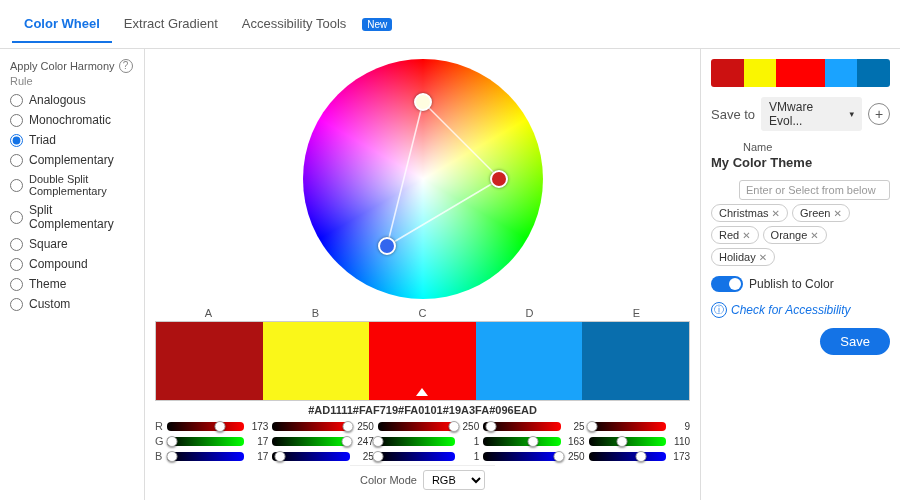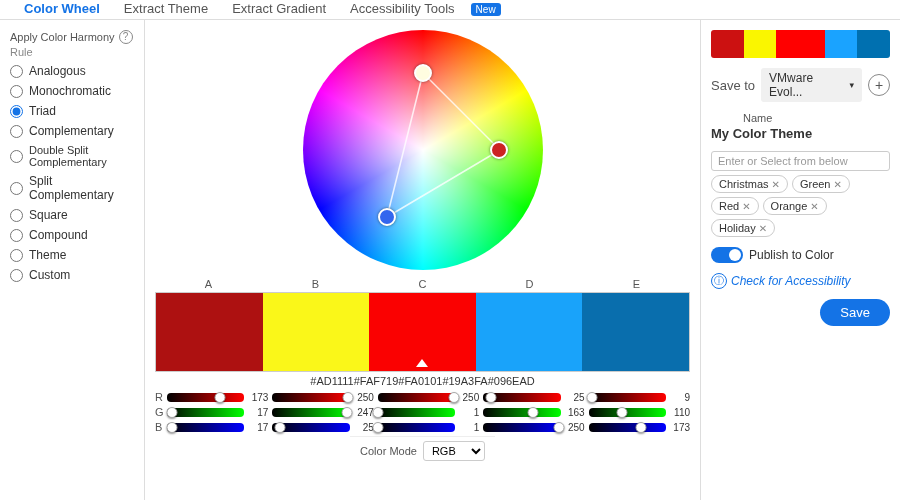--- a/index.html
+++ b/index.html
@@ -1,18 +1,18 @@
 <!DOCTYPE html>
 <html><head>
   <meta charset="utf-8">
   <style>
     * { box-sizing: border-box; margin: 0; padding: 0; }
     body { font-family: Arial, sans-serif; font-size: 12px; background: #f5f5f5; width: 900px; height: 500px; overflow: hidden; display: flex; flex-direction: column; }
 
-    .top-bar { display: flex; align-items: center; background: #fff; border-bottom: 1px solid #ddd; padding: 0 12px; height: 20px; flex-shrink: 0; }
+    .top-bar { display: flex; align-items: center; background: #fff; border-bottom: 1px solid #ddd; padding: 0 12px; height: 49px; flex-shrink: 0; }
     .tab { padding: 10px 12px; cursor: pointer; color: #555; font-size: 13px; border-bottom: 2px solid transparent; }
     .tab.active { color: #1473e6; border-bottom: 2px solid #1473e6; font-weight: bold; }
     .new-badge { background: #1473e6; color: #fff; font-size: 10px; padding: 1px 5px; border-radius: 3px; margin-left: 4px; }
 
     .main { display: flex; flex: 1; overflow: hidden; }
 
     
     .left-panel { width: 145px; background: #fff; border-right: 1px solid #ddd; padding: 10px 10px; flex-shrink: 0; overflow-y: auto; }
     .harmony-label { font-size: 11px; color: #555; display: flex; align-items: center; gap: 4px; margin-bottom: 8px; }
     .harmony-label .info-icon { display: inline-block; width: 14px; height: 14px; border: 1px solid #888; border-radius: 50%; text-align: center; line-height: 12px; font-size: 10px; color: #888; cursor: pointer; }
@@ -66,21 +66,21 @@
 
     
     .swatches-area { width: 100%; padding: 0 10px; margin-top: 8px; }
     .swatch-labels { display: flex; }
     .swatch-col { flex: 1; text-align: center; font-size: 11px; color: #555; }
     .swatches-row { display: flex; height: 80px; margin-top: 2px; border: 1px solid #ccc; }
     .swatch { flex: 1; position: relative; }
     .swatch-active-marker { position: absolute; bottom: 4px; left: 50%; transform: translateX(-50%); width: 0; height: 0; border-left: 6px solid transparent; border-right: 6px solid transparent; border-bottom: 8px solid white; }
 
     .hex-row { display: flex; margin-top: 4px; }
-    .hex-col { flex: 1; text-align: right; font-size: 11px; color: #333; font-weight: normal; }
+    .hex-col { flex: 1; text-align: right; font-size: 11px; color: #333; font-weight: bold; }
 
     .color-mode-row { display: flex; align-items: center; padding: 4px 10px; background: #fff; border-top: 1px solid #eee; }
     .color-mode-label { font-size: 11px; color: #555; margin-right: 6px; }
     .color-mode-select { font-size: 11px; border: 1px solid #ccc; border-radius: 3px; padding: 2px 4px; background: #fff; cursor: pointer; }
 
     
     .right-panel { width: 200px; background: #fff; border-left: 1px solid #ddd; padding: 10px; flex-shrink: 0; display: flex; flex-direction: column; gap: 10px; }
 
     .color-preview-bar { display: flex; height: 28px; border-radius: 3px; overflow: hidden; }
     .preview-swatch { flex: 1; }
@@ -88,42 +88,41 @@
     .save-to-row { display: flex; align-items: center; gap: 6px; }
     .save-to-label { font-size: 13px; color: #555; }
     .save-to-dropdown { display: flex; align-items: center; background: #f0f0f0; border-radius: 3px; padding: 3px 8px; font-size: 12px; color: #333; cursor: pointer; flex: 1; justify-content: space-between; }
     .save-to-add { width: 22px; height: 22px; border-radius: 50%; border: 1px solid #888; display: flex; align-items: center; justify-content: center; cursor: pointer; font-size: 14px; color: #555; }
 
     .field-row { display: flex; flex-direction: column; gap: 2px; }
     .field-label { font-size: 11px; color: #555; padding-left: 32px; }
     .field-value { font-size: 13px; color: #333; font-weight: bold; }
 
     .tags-section { display: flex; flex-direction: column; gap: 4px; }
-    .tags-input { font-size: 11px; color: #999; border: 1px solid #ccc; border-radius: 3px; padding: 3px 6px; cursor: text; }
+    .tags-input { font-size: 11px; color: #999; border: 1px solid #ccc; border-radius: 3px; padding: 3px 6px; cursor: text; margin-left: 28px; }
     .tags-row { display: flex; flex-wrap: wrap; gap: 4px; }
     .tag { display: flex; align-items: center; gap: 3px; border: 1px solid #ccc; border-radius: 12px; padding: 2px 7px; font-size: 11px; color: #333; cursor: pointer; }
     .tag-x { color: #888; font-size: 10px; }
 
     .publish-row { display: flex; align-items: center; gap: 6px; }
     .toggle { width: 32px; height: 16px; background: #1473e6; border-radius: 8px; position: relative; cursor: pointer; }
     .toggle-knob { width: 12px; height: 12px; background: white; border-radius: 50%; position: absolute; top: 2px; left: 18px; }
     .publish-label { font-size: 12px; color: #333; }
 
     .accessibility-row { display: flex; align-items: center; gap: 4px; cursor: pointer; }
     .acc-icon { width: 16px; height: 16px; border-radius: 50%; border: 1px solid #1473e6; display: flex; align-items: center; justify-content: center; color: #1473e6; font-size: 10px; }
     .acc-label { font-size: 12px; color: #1473e6; font-style: italic; }
 
     .save-btn { background: #1473e6; color: white; border: none; border-radius: 16px; padding: 6px 20px; font-size: 13px; cursor: pointer; align-self: flex-end; }
   </style>
 </head>
 <body>
 
 <div class="top-bar">
   <div class="tab active">Color Wheel</div>
-  <div class="tab">Extract Theme</div>
   <div class="tab">Extract Gradient</div>
   <div class="tab">Accessibility Tools</div>
   <span class="new-badge">New</span>
 </div>
 
 <div class="main">
 
   <div class="left-panel">
     <div class="harmony-label">
       <span>Apply Color Harmony</span>

